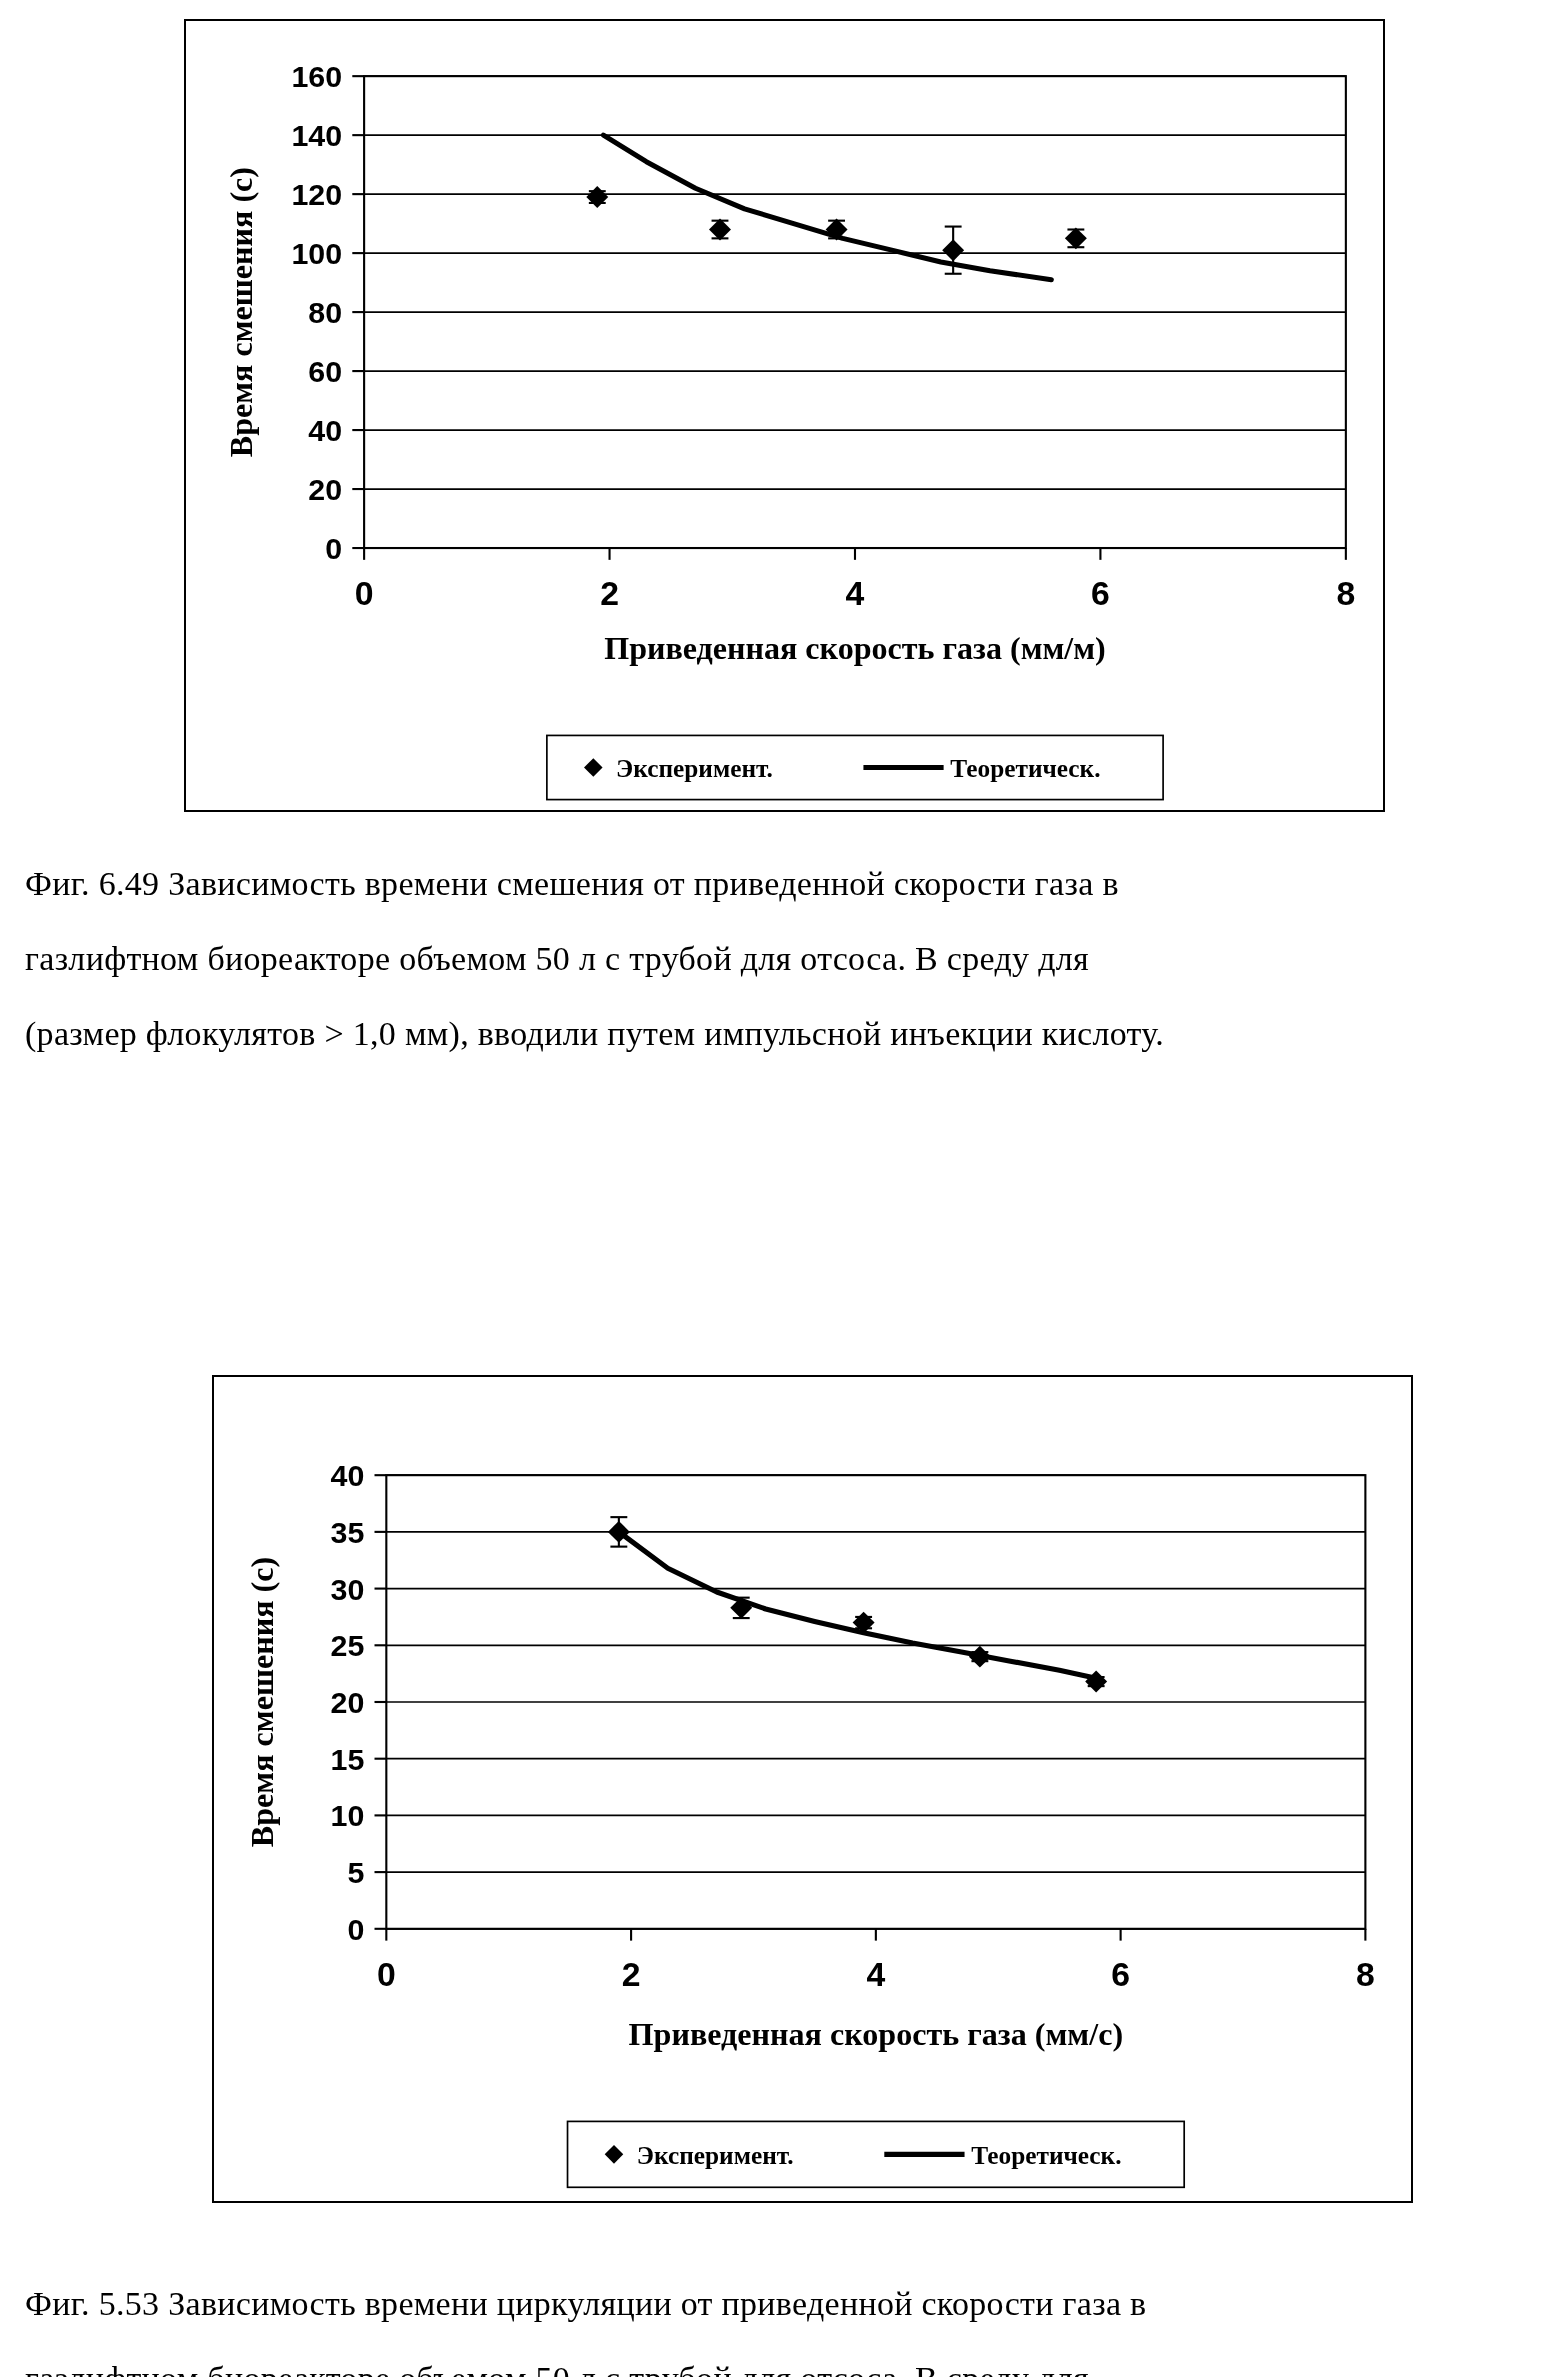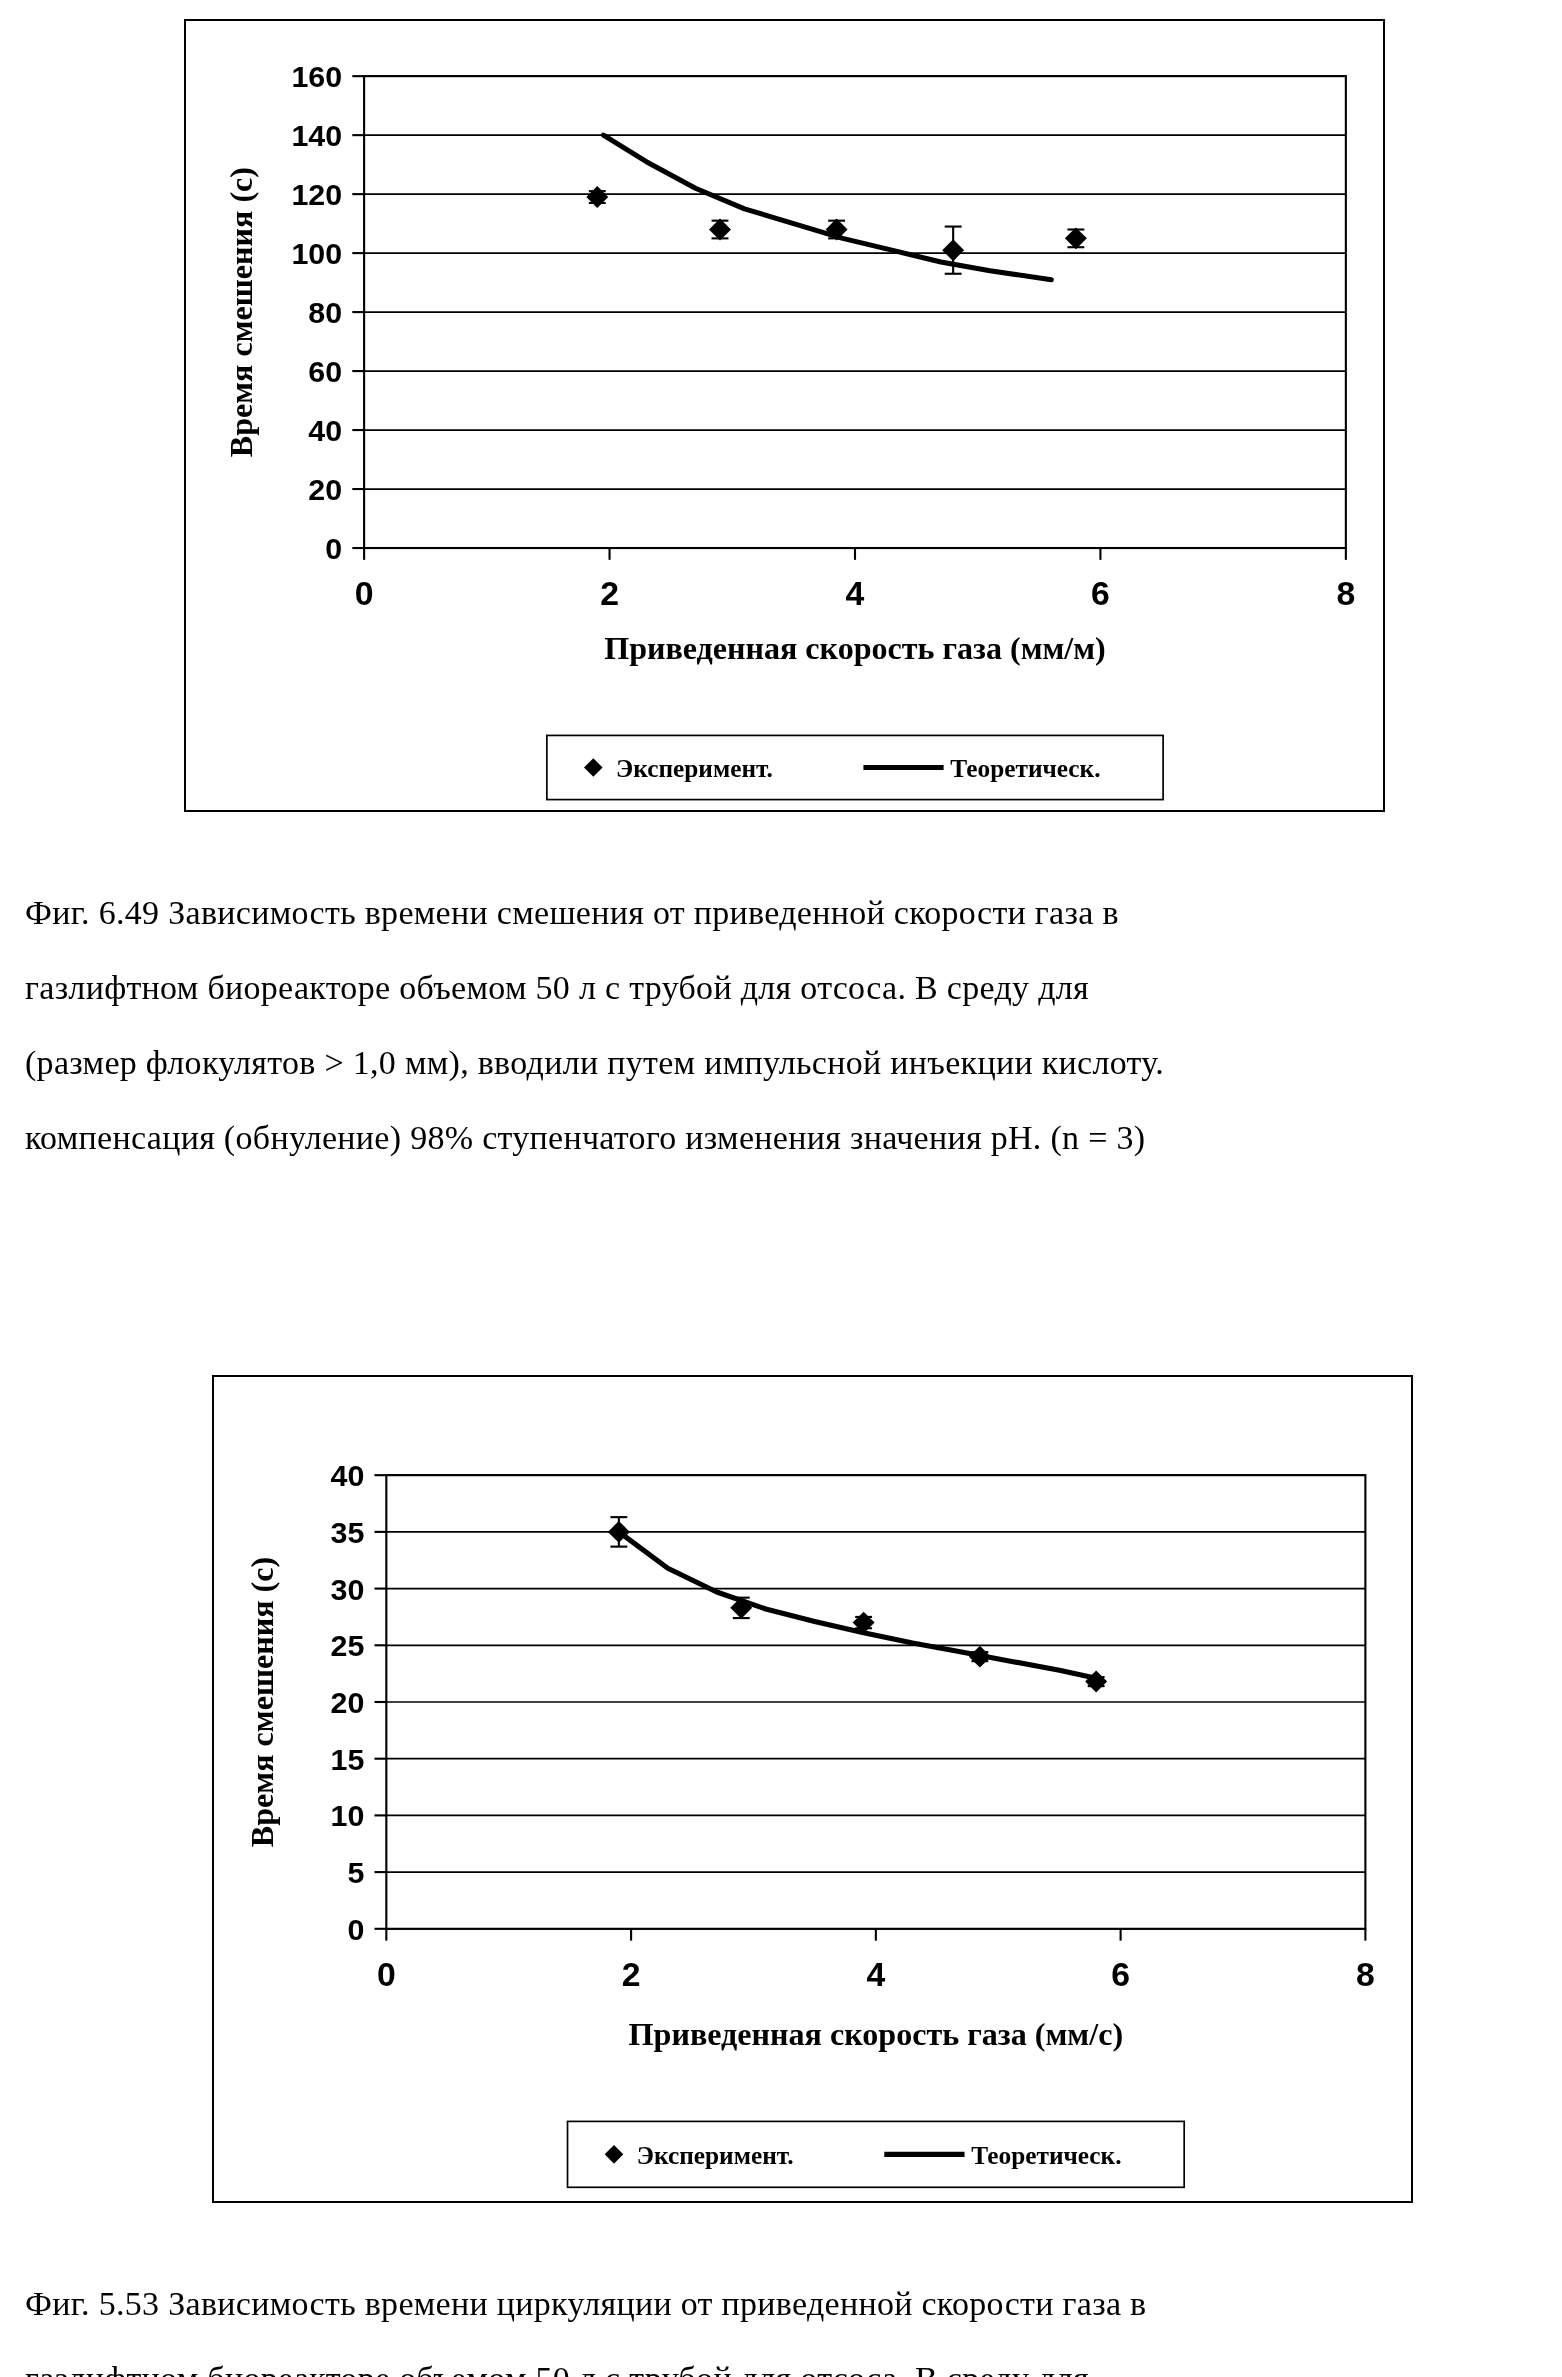--- a/index.html
+++ b/index.html
@@ -32,21 +32,21 @@
   .caption {
     position: absolute;
     left: 25px;
     width: 1519px;
     font-family: "Liberation Serif", serif;
     font-size: 34px;
     line-height: 75px;
     letter-spacing: 0.3px;
     color:#000;
   }
-  #caption1 { top: 875px; }
+  #caption1 { top: 846px; }
   #caption2 { top: 2266px; }
   .cap-line { white-space: nowrap; }
 </style>
 </head>
 <body>
 
 <div class="page">
 
   <figure class="chart-box" id="fig1">
     <svg id="chart1" xmlns="http://www.w3.org/2000/svg" viewBox="0 0 1418 934">
@@ -120,21 +120,20 @@
           <line x1="802.5" y1="884" x2="897.5" y2="884" stroke="#000" stroke-width="6"></line>
           <text x="905.5" y="895" class="legend-label">Теоретическ.</text>
         </g>
       </svg>
   </figure>
 
   <div class="caption" id="caption1">
     <div class="cap-line">Фиг. 6.49 Зависимость времени смешения от приведенной скорости газа в</div>
     <div class="cap-line">газлифтном биореакторе объемом 50 л с трубой для отсоса. В среду для</div>
     <div class="cap-line">(размер флокулятов &gt; 1,0 мм), вводили путем импульсной инъекции кислоту.</div>
-    <div class="cap-line">компенсация (обнуление) 98% ступенчатого изменения значения pH. (n = 3)</div>
   </div>
 
   <figure class="chart-box" id="fig2">
     <svg id="chart2" xmlns="http://www.w3.org/2000/svg" viewBox="0 0 1417 975">
         <g>
           <line x1="204" y1="653" x2="1363" y2="653" stroke="#000" stroke-width="2"></line>
           <line x1="204" y1="585.875" x2="1363" y2="585.875" stroke="#000" stroke-width="2"></line>
           <line x1="204" y1="518.75" x2="1363" y2="518.75" stroke="#000" stroke-width="2"></line>
           <line x1="204" y1="451.625" x2="1363" y2="451.625" stroke="#000" stroke-width="2"></line>
           <line x1="204" y1="384.5" x2="1363" y2="384.5" stroke="#000" stroke-width="2"></line>

